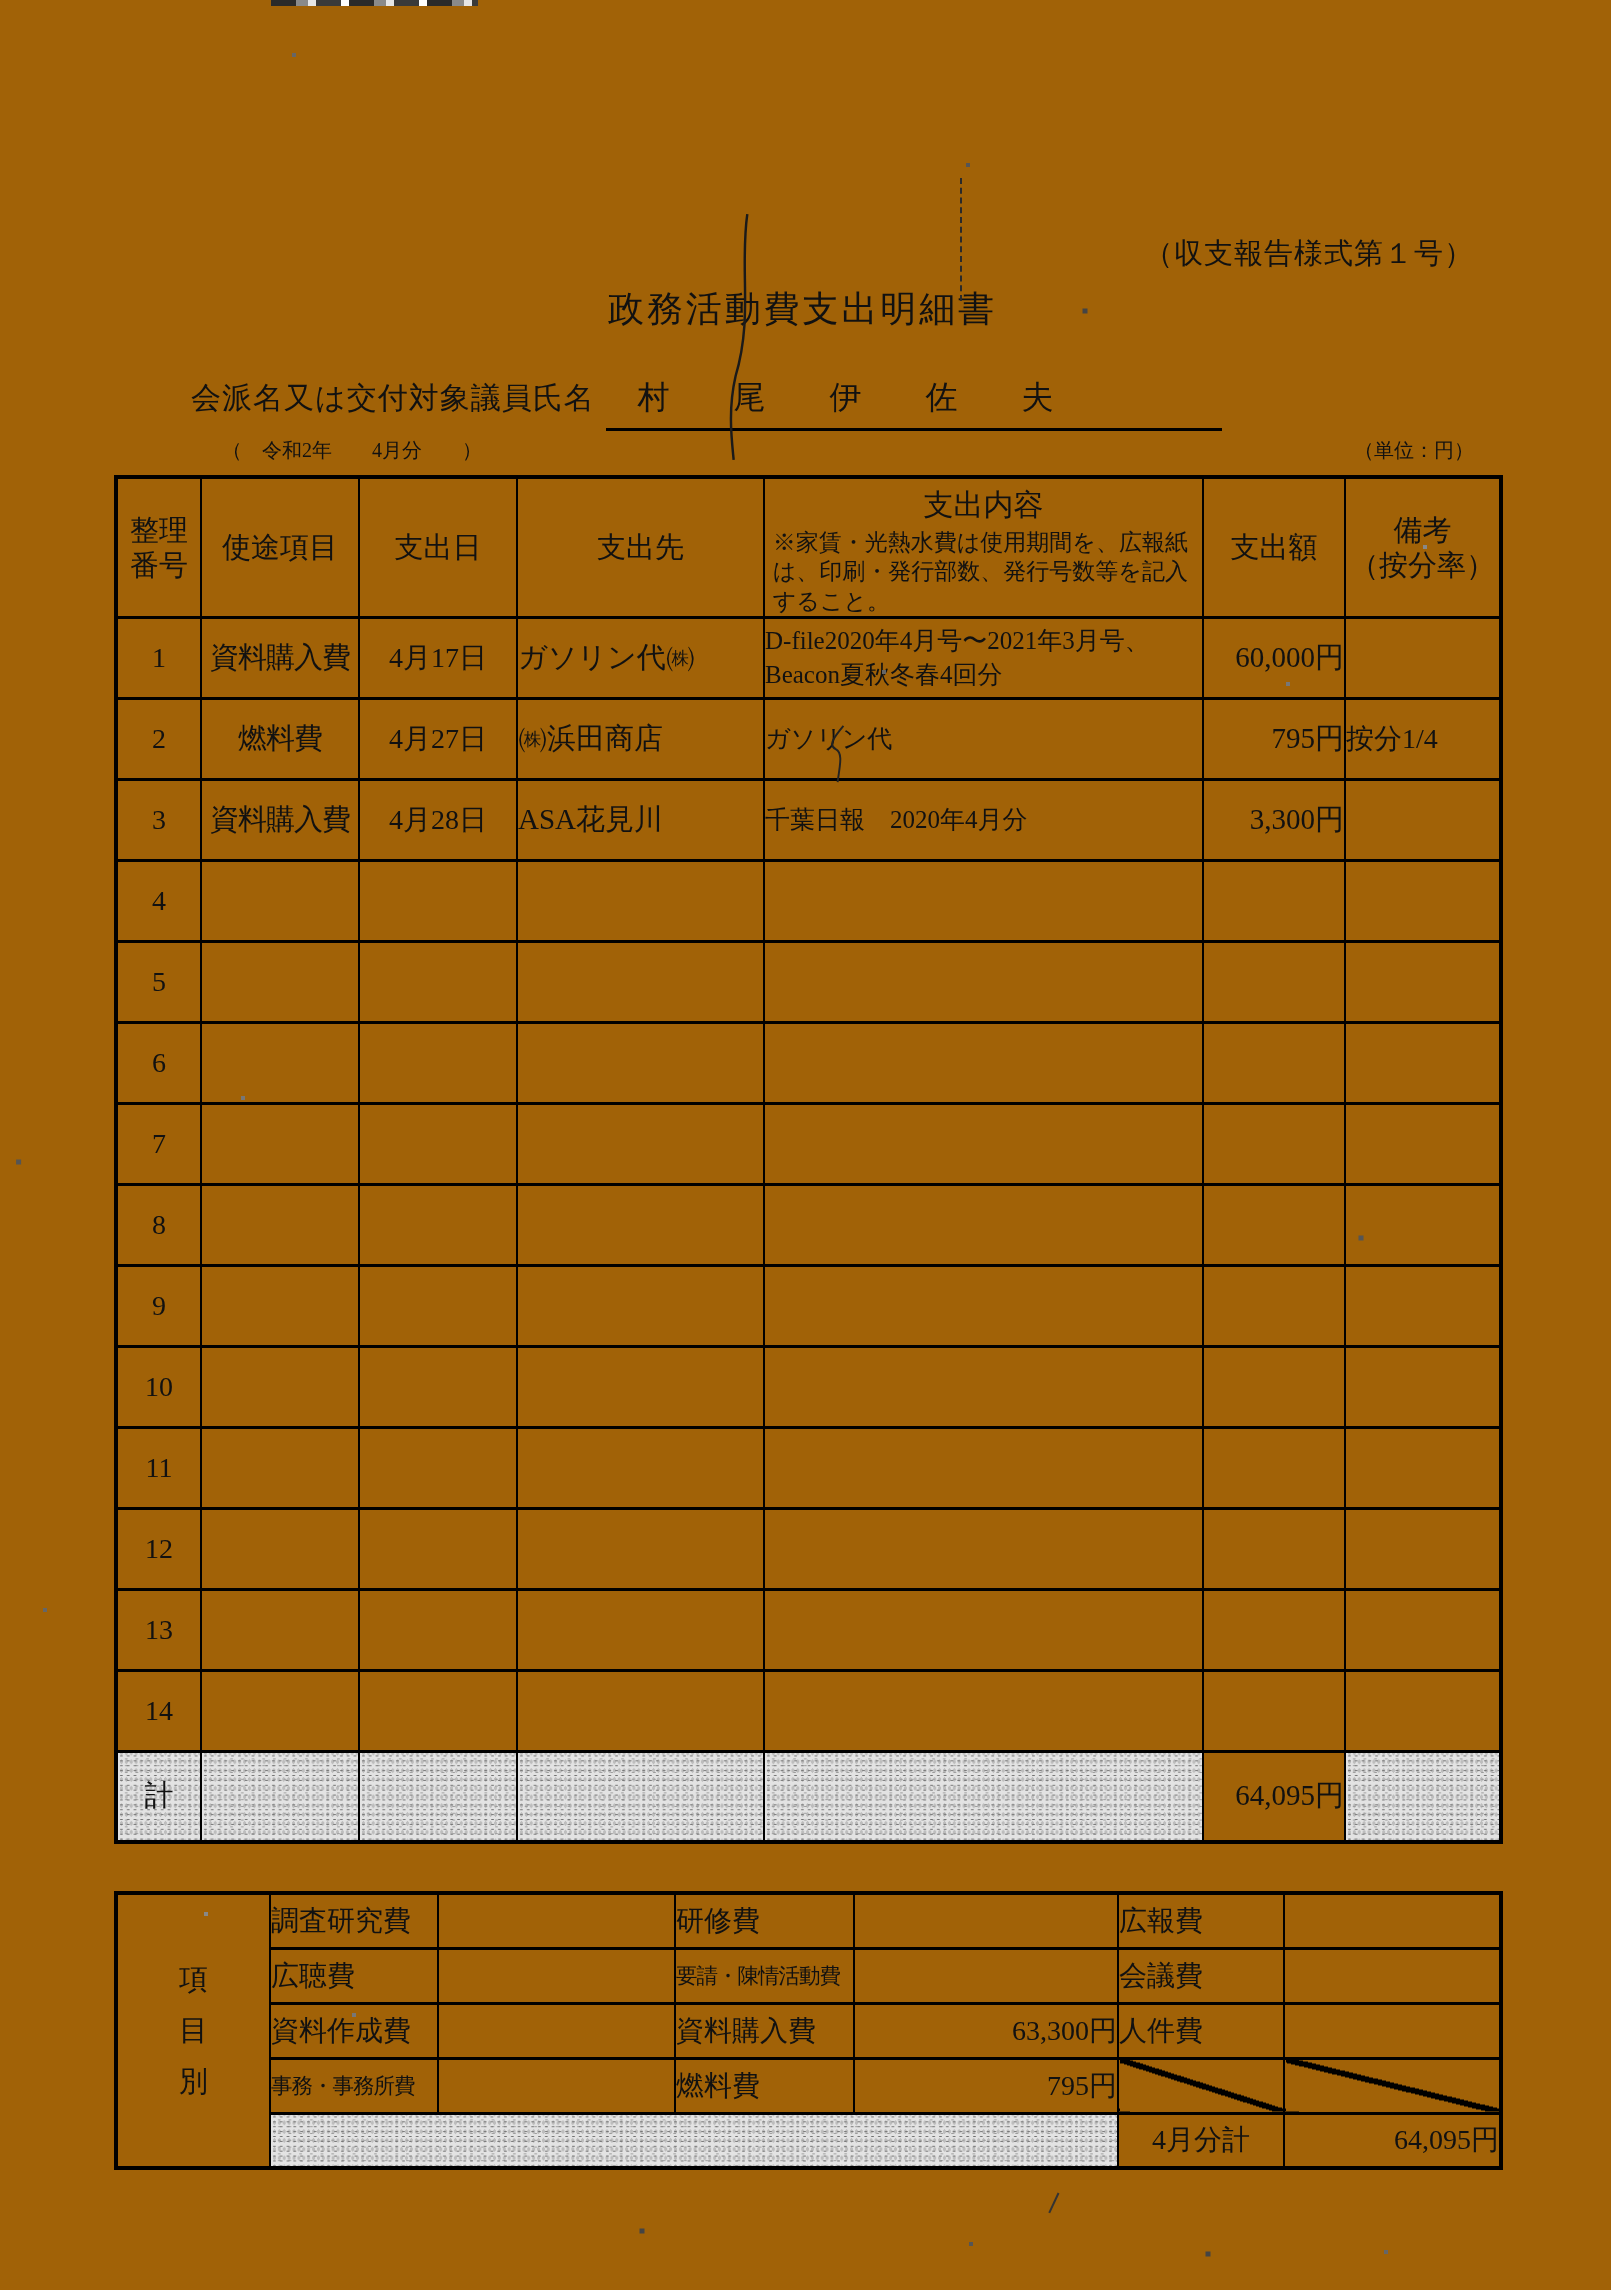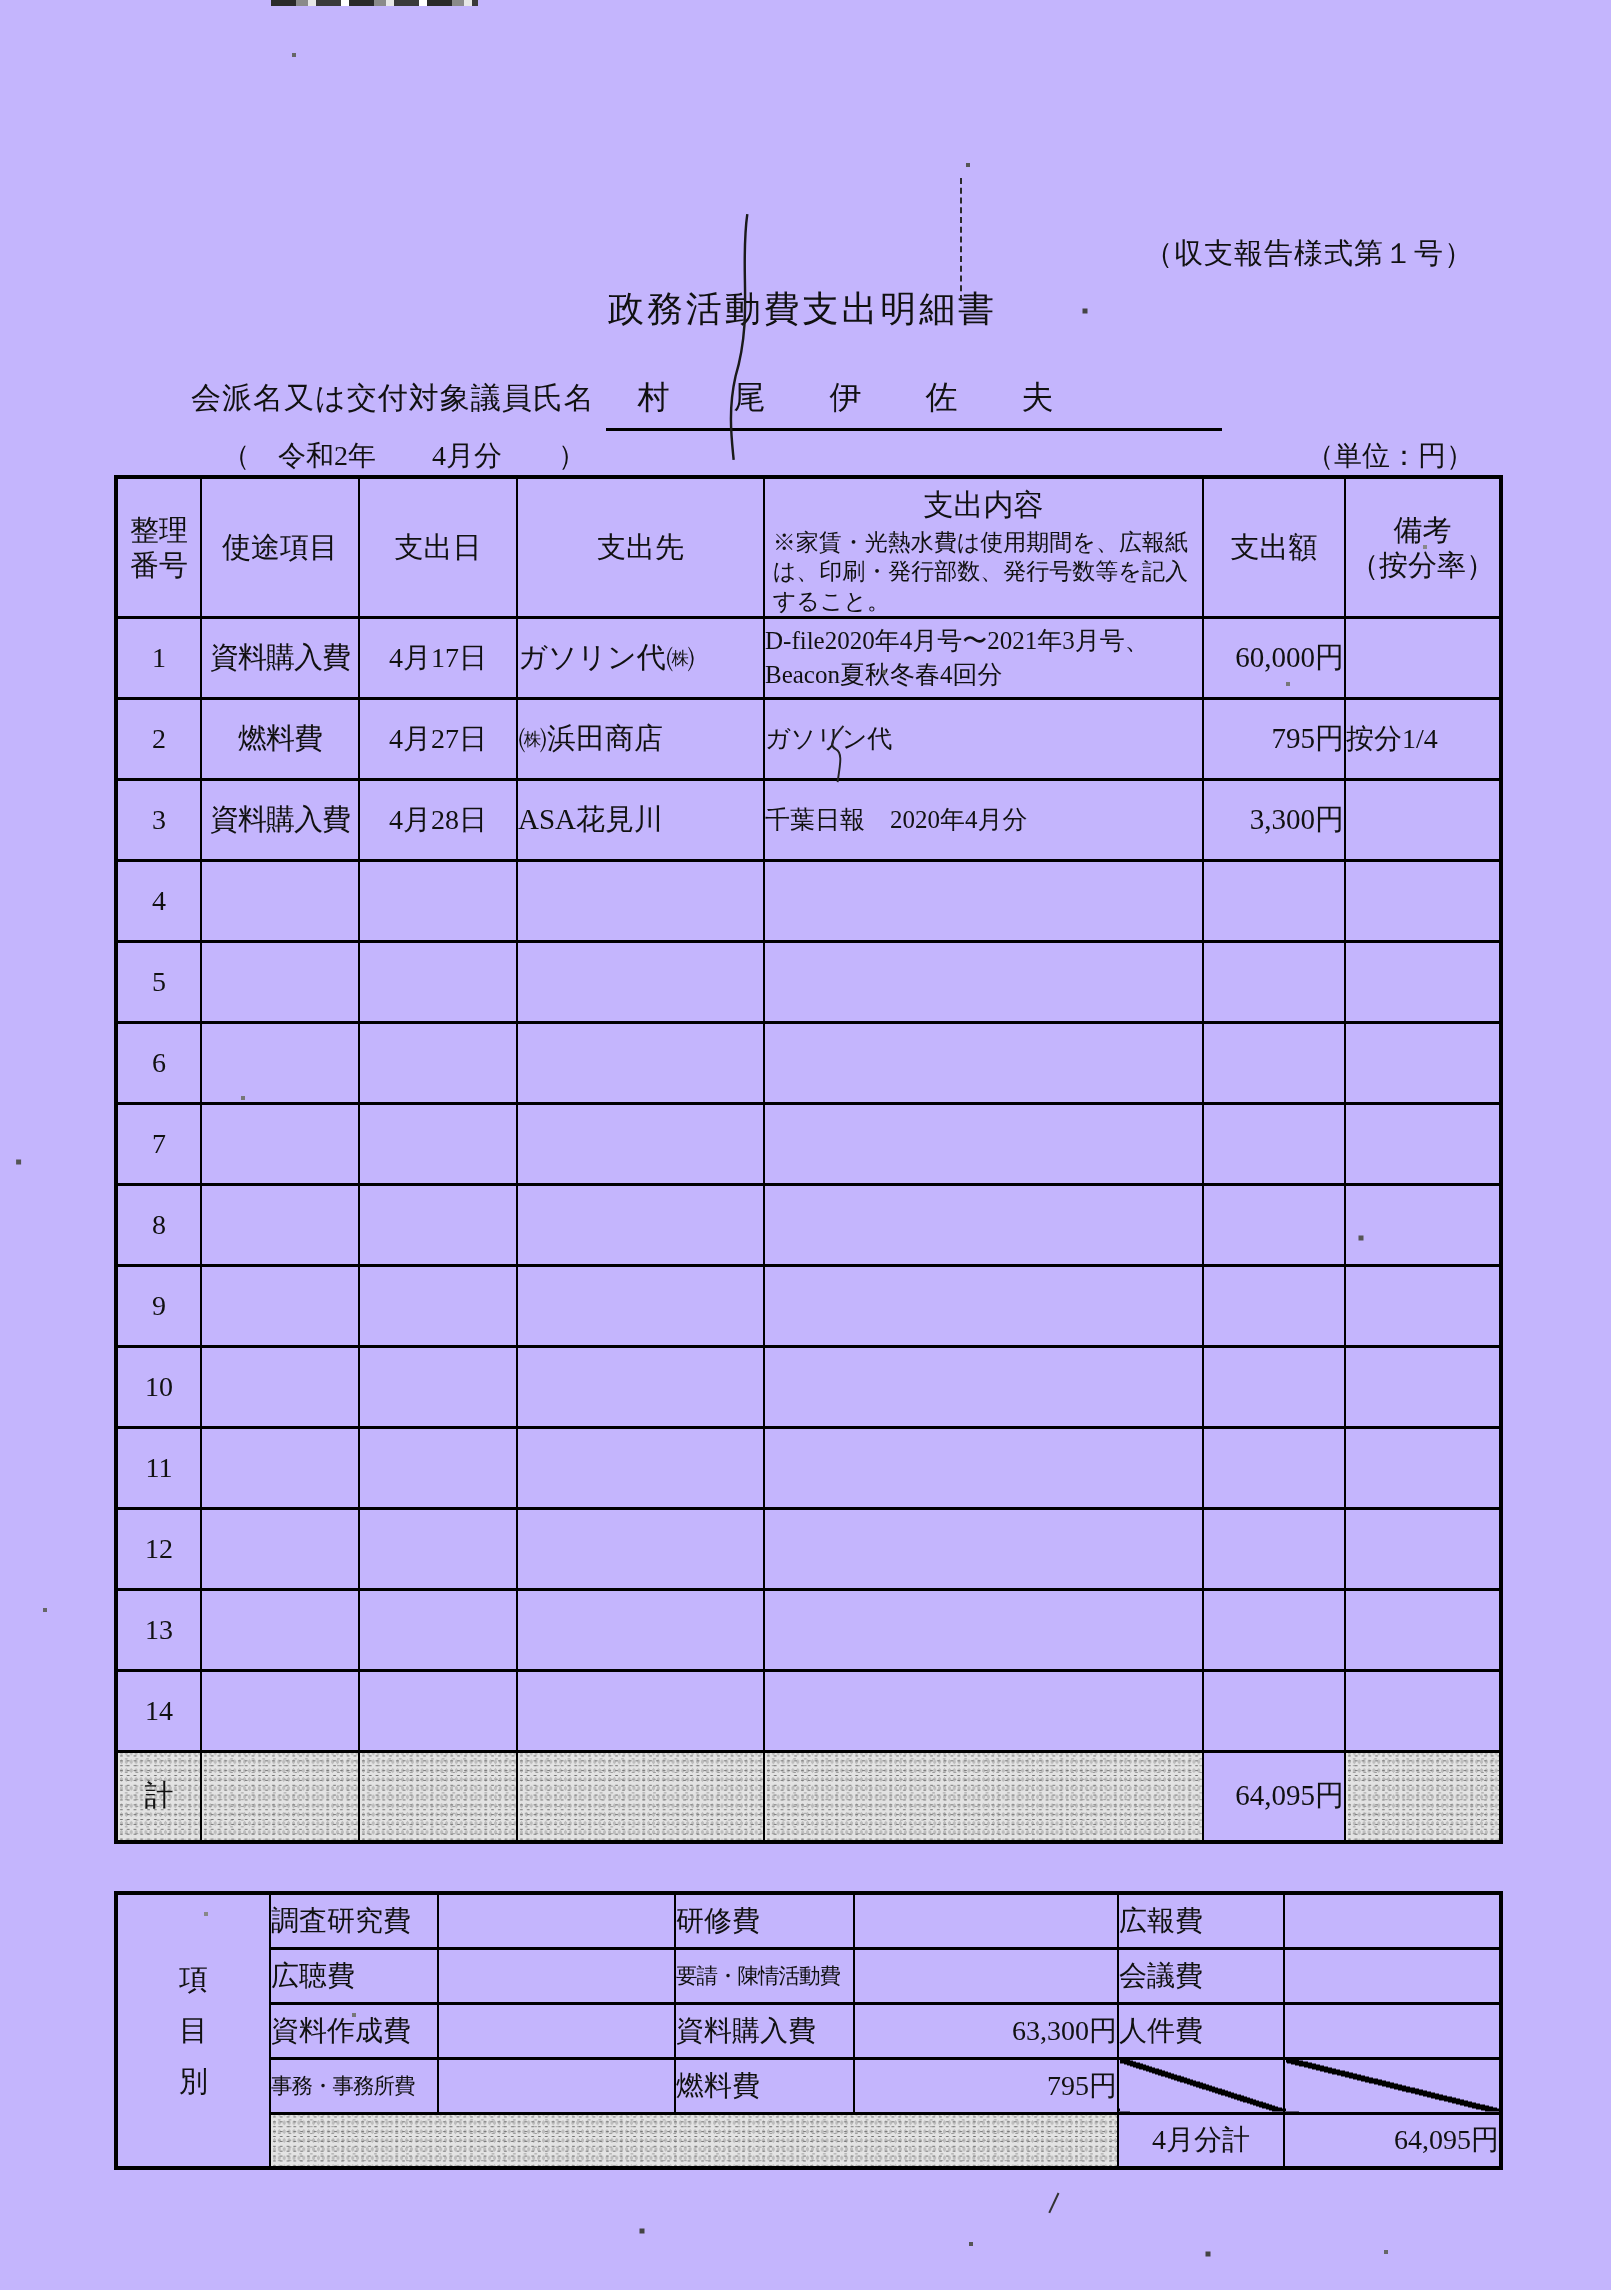--- a/index.html
+++ b/index.html
@@ -1,32 +1,32 @@
 <!DOCTYPE html>
 <html><head>
 <meta charset="utf-8">
 <style>
   html,body{margin:0;padding:0;background:#fff;}
   body{
     width:1611px;height:2291px;position:relative;overflow:hidden;
     font-family:"Liberation Serif","DejaVu Serif",serif;color:#111;
   }
-  .page{position:absolute;inset:0;background:#c4b5fd;}
+  .page{position:absolute;inset:0;background:#a16207;}
 
   
   .form-number{position:absolute;top:234px;right:137px;font-size:29px;letter-spacing:1px;}
   .doc-title{position:absolute;top:285px;left:0;width:1605px;text-align:center;font-size:36px;letter-spacing:2.9px;}
   .name-row{position:absolute;top:376px;left:191px;font-size:30px;display:flex;align-items:baseline;}
   .name-label{letter-spacing:1px;}
   .name-value{
     display:inline-block;border-bottom:3.9px solid #000;
     min-width:546px;padding:0 39px 7.8px 31px;margin-left:11.7px;
     font-size:32px;white-space:pre;
   }
-  .period-row{position:absolute;top:437px;left:0;width:1611px;height:39px;font-size:28px;text-decoration:underline;}
+  .period-row{position:absolute;top:437px;left:0;width:1611px;height:39px;font-size:20px;text-decoration:underline;}
   .period{position:absolute;left:222px;white-space:pre;}
   .unit{position:absolute;right:137px;}
 
   
   table{border-collapse:collapse;table-layout:fixed;}
   .main-table{position:absolute;left:114px;top:475px;width:1385px;border:4.9px solid #000;}
   .main-table th,.main-table td{
     border:2px solid #000;border-top-width:3.9px;border-bottom-width:3.9px;
     overflow:hidden;vertical-align:middle;font-weight:normal;padding:0;
   }

